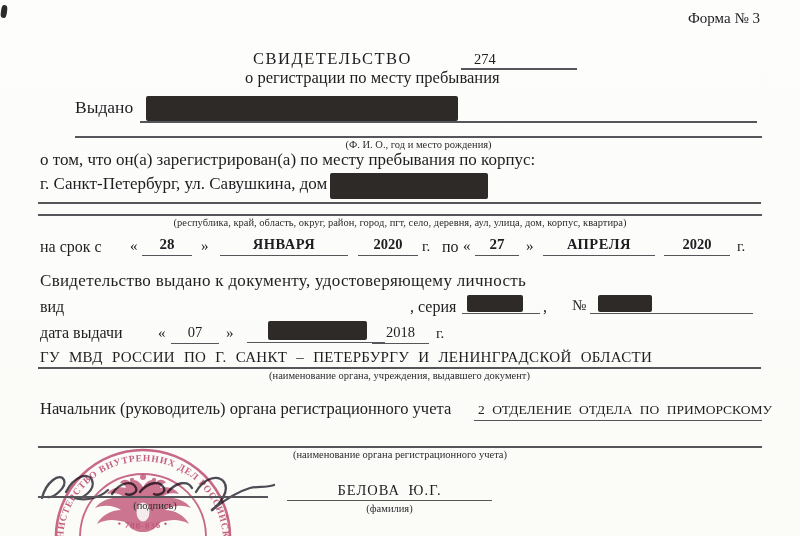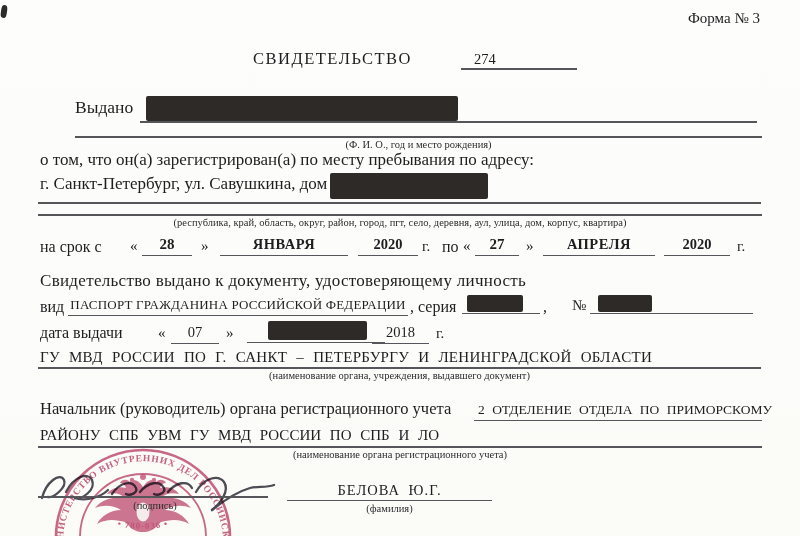--- a/index.html
+++ b/index.html
@@ -24,28 +24,29 @@
 
 <div class="page">
 
   <div class="speck"></div>
 
   <div class="abs" style="left:688px; top:10px; font-size:15px;">Форма № 3</div>
 
   <div class="abs" style="left:253px; top:49px; font-size:16.5px; letter-spacing:1.5px;">СВИДЕТЕЛЬСТВО</div>
   <div class="abs" style="left:474px; top:51px; font-size:14.5px;">274</div>
   <div class="rule" style="left:461px; top:68px; width:116px;"></div>
+  <div class="abs" style="left:245px; top:68px; font-size:16.5px;">о регистрации по месту пребывания</div>
 
   <div class="abs" style="left:75px; top:97px; font-size:17.5px;">Выдано</div>
   <div class="redact" style="left:146px; top:96px; width:312px; height:25px;"></div>
   <div class="rule" style="left:140px; top:121px; width:617px;"></div>
   <div class="rule" style="left:75px; top:136px; width:687px;"></div>
   <div class="cap" style="left:75px; top:139px; width:687px;">(Ф. И. О., год и место рождения)</div>
 
-  <div class="abs" style="left:40px; top:150px; font-size:17px;">о том, что он(а) зарегистрирован(а) по месту пребывания по адресу:</div>
+  <div class="abs" style="left:40px; top:150px; font-size:17px;">о том, что он(а) зарегистрирован(а) по месту пребывания по корпус:</div>
 
   <div class="abs" style="left:40px; top:174px; font-size:17px;">г. Санкт-Петербург, ул. Савушкина, дом</div>
   <div class="redact" style="left:330px; top:173px; width:158px; height:26px;"></div>
   <div class="rule" style="left:38px; top:202px; width:723px;"></div>
   <div class="rule" style="left:38px; top:214px; width:724px;"></div>
   <div class="cap" style="left:38px; top:217px; width:724px;">(республика, край, область, округ, район, город, пгт, село, деревня, аул, улица, дом, корпус, квартира)</div>
 
   <div class="abs" style="left:40px; top:238px; font-size:16px;">на срок с</div>
   <div class="abs" style="left:130px; top:238px; font-size:15px;">«</div>
   <div class="cell b" style="left:142px; top:236px; width:50px; font-size:15px;">28</div>
@@ -57,21 +58,20 @@
   <div class="abs" style="left:463px; top:238px; font-size:15px;">«</div>
   <div class="cell b" style="left:475px; top:236px; width:44px; font-size:15px;">27</div>
   <div class="abs" style="left:526px; top:238px; font-size:15px;">»</div>
   <div class="cell b" style="left:543px; top:236px; width:112px; font-size:14.5px; letter-spacing:0.5px;">АПРЕЛЯ</div>
   <div class="cell b" style="left:664px; top:236px; width:66px; font-size:14.5px;">2020</div>
   <div class="abs" style="left:737px; top:238px; font-size:15px;">г.</div>
 
   <div class="abs" style="left:40px; top:271px; font-size:17px; letter-spacing:0.3px;">Свидетельство выдано к документу, удостоверяющему личность</div>
 
   <div class="abs" style="left:40px; top:298px; font-size:16px;">вид</div>
-  <div class="cell" style="left:68px; top:297px; width:340px; font-size:13px; letter-spacing:0.2px;">ПАСПОРТ ГРАЖДАНИНА РОССИЙСКОЙ ФЕДЕРАЦИИ</div>
   <div class="abs" style="left:410px; top:298px; font-size:16px;">, серия</div>
   <div class="redact" style="left:467px; top:295px; width:56px; height:17px;"></div>
   <div class="rule" style="left:462px; top:313px; width:78px; height:1.4px;"></div>
   <div class="abs" style="left:543px; top:298px; font-size:16px;">,</div>
   <div class="abs" style="left:572px; top:297px; font-size:15px;">№</div>
   <div class="redact" style="left:598px; top:295px; width:54px; height:17px;"></div>
   <div class="rule" style="left:590px; top:313px; width:163px; height:1.4px;"></div>
 
   <div class="abs" style="left:40px; top:324px; font-size:16px;">дата выдачи</div>
   <div class="abs" style="left:158px; top:325px; font-size:15px;">«</div>
@@ -82,21 +82,20 @@
   <div class="cell" style="left:372px; top:324px; width:57px; font-size:14.5px;">2018</div>
   <div class="abs" style="left:436px; top:325px; font-size:15px;">г.</div>
 
   <div class="abs" style="left:40px; top:349px; font-size:15px; letter-spacing:0.3px; word-spacing:5px;">ГУ МВД РОССИИ ПО Г. САНКТ – ПЕТЕРБУРГУ И ЛЕНИНГРАДСКОЙ ОБЛАСТИ</div>
   <div class="rule" style="left:38px; top:367px; width:723px;"></div>
   <div class="cap" style="left:38px; top:370px; width:723px;">(наименование органа, учреждения, выдавшего документ)</div>
 
   <div class="abs" style="left:40px; top:399px; font-size:16.5px;">Начальник (руководитель) органа регистрационного учета</div>
   <div class="abs" style="left:478px; top:402px; font-size:13.5px; word-spacing:4px;">2 ОТДЕЛЕНИЕ ОТДЕЛА ПО ПРИМОРСКОМУ</div>
   <div class="rule" style="left:474px; top:420px; width:288px; height:1.4px;"></div>
-  <div class="abs" style="left:40px; top:427px; font-size:15px; word-spacing:5px;">РАЙОНУ СПБ УВМ ГУ МВД РОССИИ ПО СПБ И ЛО</div>
   <div class="rule" style="left:38px; top:446px; width:724px;"></div>
   <div class="cap" style="left:38px; top:449px; width:724px;">(наименование органа регистрационного учета)</div>
 
   <svg class="stamp-svg" width="220" height="95" viewBox="0 0 220 95">
     <defs>
       <path id="ringPath" d="M 32 118 A 80 80 0 1 1 188 118"></path>
       <path id="codePath" d="M 72 82 Q 110 94 148 82"></path>
     </defs>
     <g stroke="#c4567a" fill="none" opacity="0.88">
       <circle cx="110" cy="96" r="87" stroke-width="2.6"></circle>

